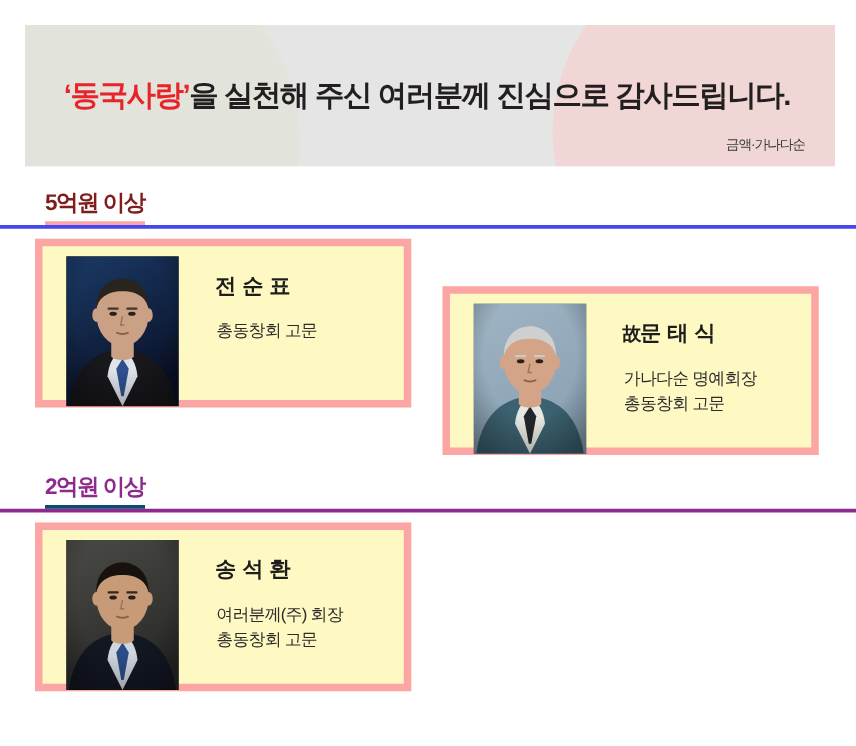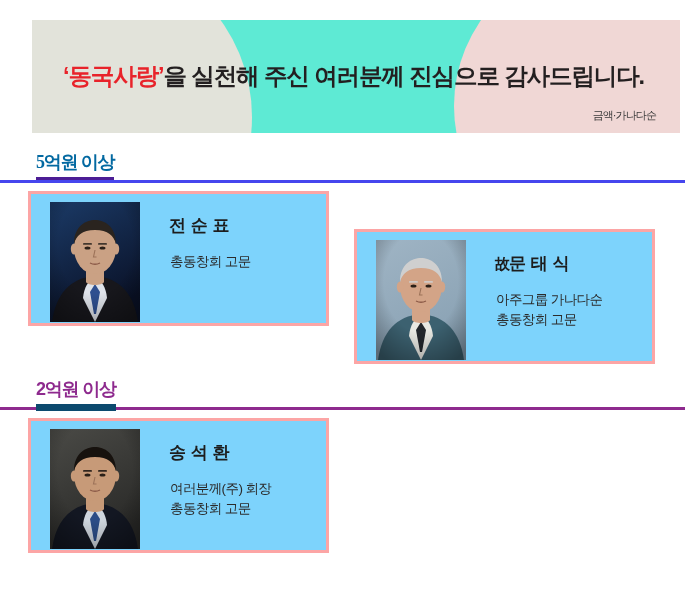--- a/index.html
+++ b/index.html
@@ -11,25 +11,25 @@
     height: 597px;
     background: #ffffff;
     font-family: "Liberation Sans", "DejaVu Sans", sans-serif;
     overflow: hidden;
     position: relative;
   }
 
   
   .banner {
     position: absolute;
-    left: 32px;
+    left: 20px;
     top: 20px;
     width: 648px;
     height: 113px;
-    background: #5eead4;
+    background: #e5e5e5;
     overflow: hidden;
   }
   .banner-blob-left {
     position: absolute;
     left: -110px;
     top: -68px;
     width: 330px;
     height: 330px;
     border-radius: 50%;
     background: #e2e3da;
@@ -85,27 +85,26 @@
     position: absolute;
     left: 36px;
     top: 0px;
     font-size: 18px;
     font-weight: bold;
     letter-spacing: -1.2px;
     white-space: nowrap;
     padding-bottom: 3px;
   }
   .section-title.blue {
-    color: #0369a1;
-    border-bottom: 3px solid #4c1d95;
-    font-family: Liberation Serif, serif;
+    color: #7f1d1d;
+    border-bottom: 3px solid #fca5a5;
   }
   .section-title.purple {
     color: #8e2a8e;
-    border-bottom: 7px solid #0c4a6e;
+    border-bottom: 3px solid #0c4a6e;
   }
   .section-rule {
     position: absolute;
     left: 0;
     top: 30px;
     width: 685px;
     height: 3px;
   }
   .section-rule.blue { background: #4646ee; }
   .section-rule.purple { background: #8e2a8e; }
@@ -113,22 +112,22 @@
   
   .cards {
     position: relative;
     height: 136px;
   }
   .card {
     position: absolute;
     top: 0;
     width: 301px;
     height: 135px;
-    border: 3px solid #fca5a5;
-    background: #7dd3fc;
+    border: 6px solid #fca5a5;
+    background: #fef9c3;
     box-sizing: border-box;
   }
   .card.col1 { left: 28px; }
   .card.col2 { left: 354px; margin-top: 38px; }
 
   .card-photo {
     position: absolute;
     left: 19px;
     top: 8px;
     width: 90px;
@@ -276,21 +275,21 @@
     <ellipse cx="52.5" cy="46" rx="3" ry="1.6" fill="#2b2018"></ellipse>
 
     <path d="M45 48 L43.5 55 L46.5 55" fill="none" stroke="#9c7258" stroke-width="1.1"></path>
     <path d="M40 61 Q45 63.5 50 61" fill="none" stroke="#8c5b48" stroke-width="1.3"></path>
     <rect width="90" height="120" fill="url(#vig_portrait-mun-tae-sik)"></rect>
   </svg>
           </div>
           <div class="card-body">
             <div class="card-name"><span class="prefix">故</span><span>문 태 식</span></div>
             <div class="card-lines">
-              <div>아주그룹 가나다순</div>
+              <div>가나다순 명예회장</div>
               <div>총동창회 고문</div>
             </div>
           </div>
         </div>
       </div>
     </div>
     <div class="section" style="top: 377px;">
       <div class="section-head">
         <div class="section-rule purple"></div>
         <div class="section-title purple">2억원 이상</div>

